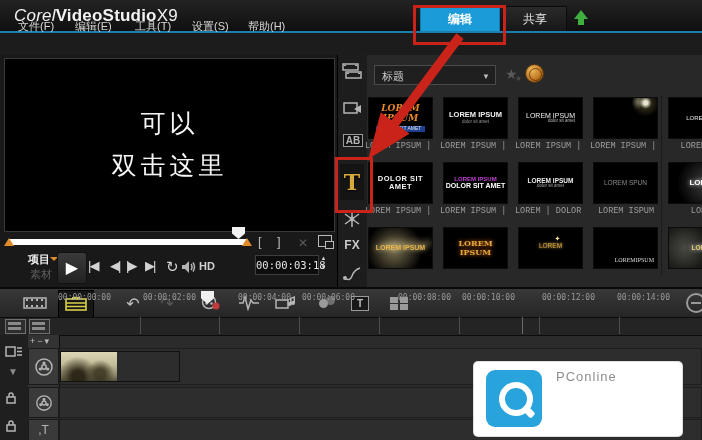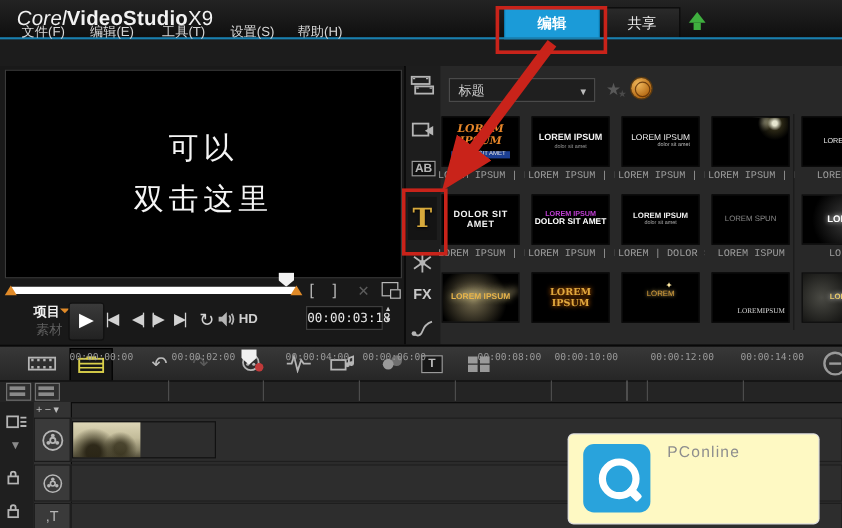--- a/index.html
+++ b/index.html
@@ -129,21 +129,21 @@
   #clip-thumb{width:56px;height:100%;
      background:radial-gradient(circle at 30% 85%,rgba(40,35,20,.95) 0 6px,rgba(60,55,35,.6) 12px,transparent 20px),
                 radial-gradient(circle at 70% 75%,rgba(50,45,25,.8) 0 5px,transparent 14px),
                 linear-gradient(180deg,#ddd6b6 0%,#c3bc9a 45%,#8a8468 80%,#55503c 100%);}
   #clip-name{flex:1;background:#2e8e77;color:#fff;font-family:"DejaVu Sans Mono",monospace;font-size:10px;
              display:flex;align-items:center;justify-content:center;}
   
   svg .st{stroke:#b5b5b5;fill:none;stroke-width:1.5;}
   svg .fl{fill:#b5b5b5;}
   
-  #wm{left:474px;top:362px;width:208px;height:74px;background:#fef9c3;border-radius:4px;box-shadow:0 0 0 1px #ddd;}
+  #wm{left:474px;top:362px;width:208px;height:74px;background:#ffffff;border-radius:4px;box-shadow:0 0 0 1px #ddd;}
   #wm-sq{left:12px;top:8px;width:56px;height:57px;background:#29a3dc;border-radius:9px;}
   #wm-sq:before{content:"";position:absolute;left:13px;top:12px;width:22px;height:22px;border:6px solid #fff;border-radius:50%;}
   #wm-sq:after{content:"";position:absolute;left:36px;top:38px;width:13px;height:7px;background:#fff;transform:rotate(45deg);border-radius:2px;}
   #wm-brand{left:82px;top:7px;font-size:13px;color:#8e8e8e;letter-spacing:1px;}
   #wm-title{left:79px;top:22px;font-size:33px;font-weight:700;color:#8f8f8f;letter-spacing:2px;}
   
   .redbox{border:3px solid #c9231a;background:transparent;z-index:40;}
   #arrow-svg{left:0;top:0;z-index:39;pointer-events:none;}
 </style>
 </head>

